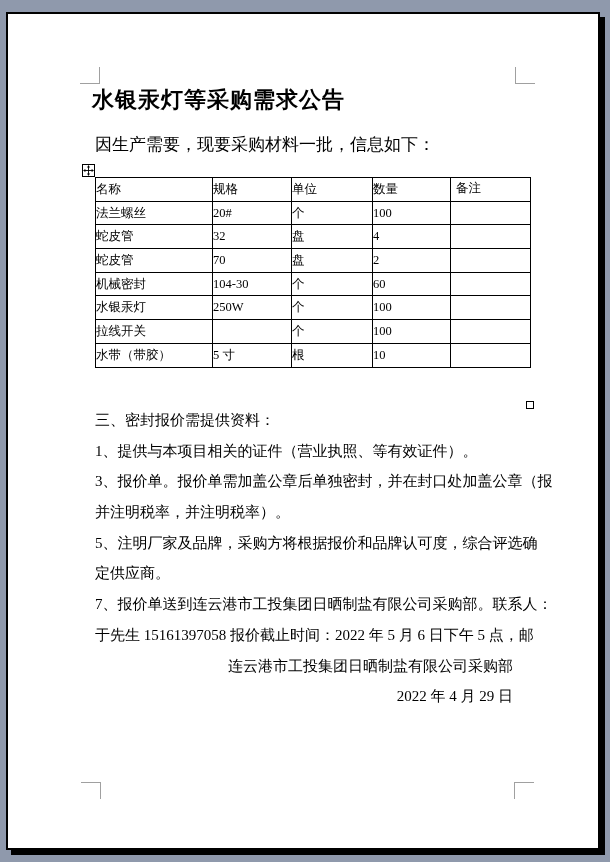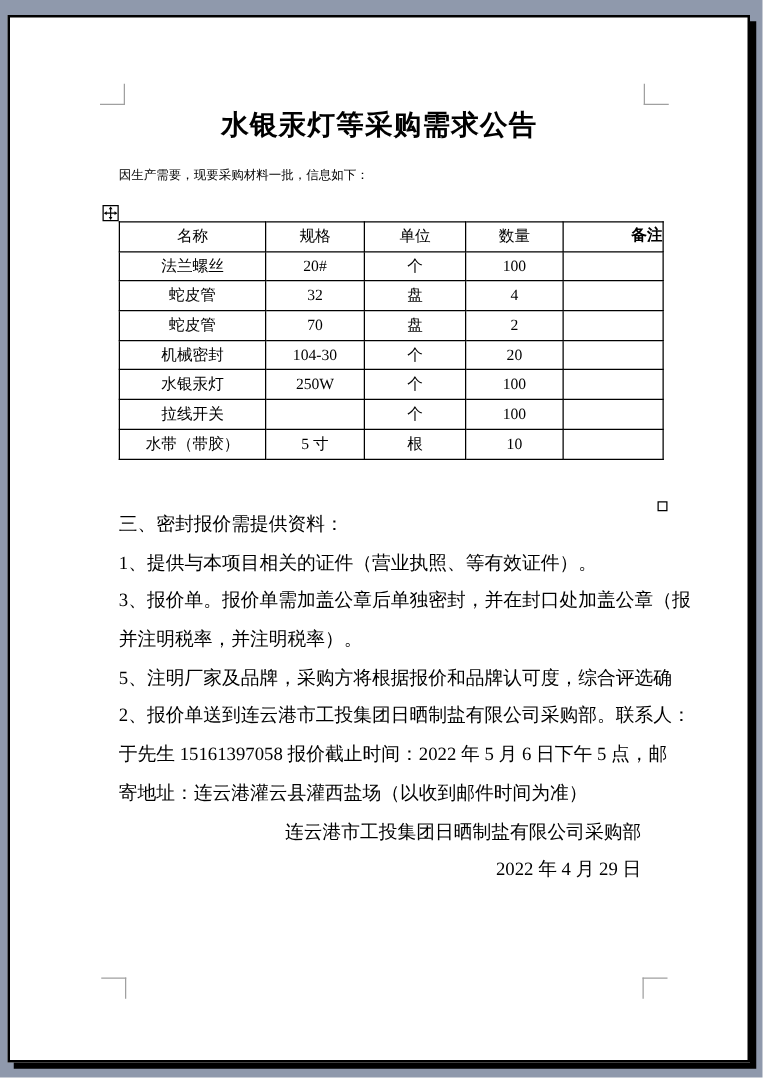--- a/index.html
+++ b/index.html
@@ -21,49 +21,49 @@
   }
   
   .crop{position:absolute;width:20px;height:17px;}
   .crop-tl{left:72px;top:53px;border-right:1px solid var(--crop);border-bottom:1px solid var(--crop);}
   .crop-tr{left:507px;top:53px;border-left:1px solid var(--crop);border-bottom:1px solid var(--crop);}
   .crop-bl{left:73px;top:768px;border-right:1px solid var(--crop);border-top:1px solid var(--crop);}
   .crop-br{left:506px;top:768px;border-left:1px solid var(--crop);border-top:1px solid var(--crop);}
 
   .doc-title{
     position:absolute;left:84px;top:71px;width:423px;
-    text-align:center;font-size:22px;font-weight:bold;
+    text-align:left;font-size:22px;font-weight:bold;
     white-space:nowrap;letter-spacing:1px;
   }
   .intro{
     position:absolute;left:87px;top:119px;
-    font-size:10px;white-space:nowrap;
+    font-size:17px;white-space:nowrap;
   }
   .move-handle{
     position:absolute;left:74px;top:150px;width:13px;height:13px;
     border:1px solid var(--ink);background:#fff;
     display:flex;align-items:center;justify-content:center;
   }
   .resize-handle{
     position:absolute;left:518px;top:387px;width:8px;height:8px;
     border:1px solid var(--ink);background:#fff;
   }
   table.items{
     position:absolute;left:87px;top:163px;width:435px;
     border-collapse:collapse;table-layout:fixed;
     font-size:12.5px;
   }
   table.items td{
     border:1px solid var(--ink);
     height:23.7px;
-    text-align:center;vertical-align:middle;
+    text-align:left;vertical-align:middle;
     overflow:hidden;white-space:nowrap;
   }
   table.items td.remark-head{
-    text-align:right;vertical-align:top;padding:2px 0 0 5px;font-weight:bold;
+    text-align:left;vertical-align:top;padding:2px 0 0 5px;
   }
   .col-name{width:117px;}
   .col-spec{width:79px;}
   .col-unit{width:81px;}
   .col-qty{width:78px;}
   .col-note{width:80px;}
 
   .bodytext{
     position:absolute;left:87px;top:391px;width:418px;
     font-size:15px;line-height:30.7px;
@@ -134,21 +134,21 @@
           <td>蛇皮管</td>
           <td>70</td>
           <td>盘</td>
           <td>2</td>
           <td></td>
         </tr>
         <tr>
           <td>机械密封</td>
           <td>104-30</td>
           <td>个</td>
-          <td>20</td>
+          <td>60</td>
           <td></td>
         </tr>
         <tr>
           <td>水银汞灯</td>
           <td>250W</td>
           <td>个</td>
           <td>100</td>
           <td></td>
         </tr>
         <tr>
@@ -169,20 +169,20 @@
   </table>
 
   <div class="resize-handle"></div>
 
   <div class="bodytext">
       <div class="line">三、密封报价需提供资料：</div>
       <div class="line">1、提供与本项目相关的证件（营业执照、等有效证件）。</div>
       <div class="line">3、报价单。报价单需加盖公章后单独密封，并在封口处加盖公章（报</div>
       <div class="line">并注明税率，并注明税率）。</div>
       <div class="line">5、注明厂家及品牌，采购方将根据报价和品牌认可度，综合评选确</div>
-      <div class="line">2、报价单送到连云港市工投集团日晒制盐有限公司采购部。联系人：</div>
+      <div class="line">定供应商。</div>
+      <div class="line">7、报价单送到连云港市工投集团日晒制盐有限公司采购部。联系人：</div>
       <div class="line">于先生 15161397058 报价截止时间：2022 年 5 月 6 日下午 5 点，邮</div>
-      <div class="line">寄地址：连云港灌云县灌西盐场（以收到邮件时间为准）</div>
       <div class="line right">连云港市工投集团日晒制盐有限公司采购部</div>
       <div class="line right">2022 年 4 月 29 日</div>
     </div>
 
 </div>
 
 </body></html>

